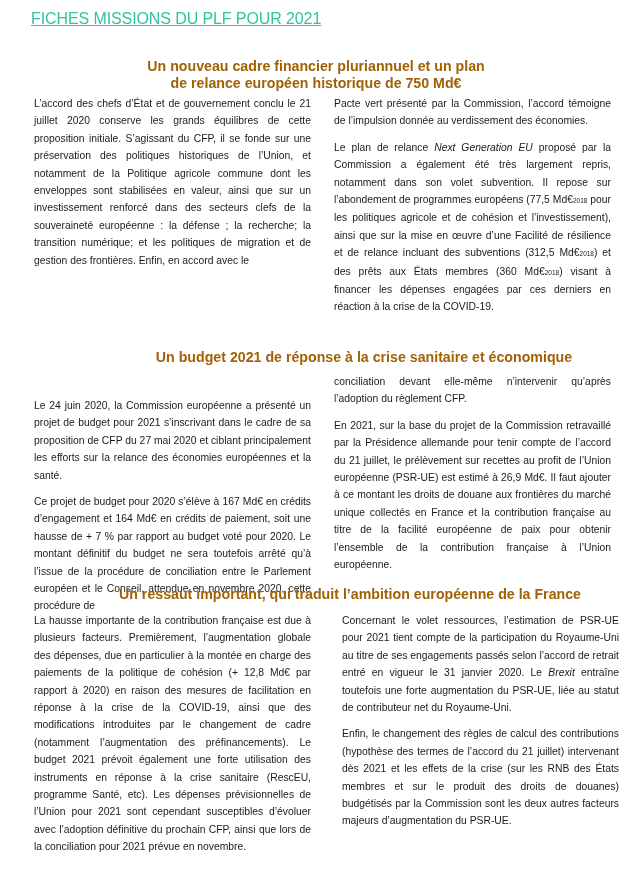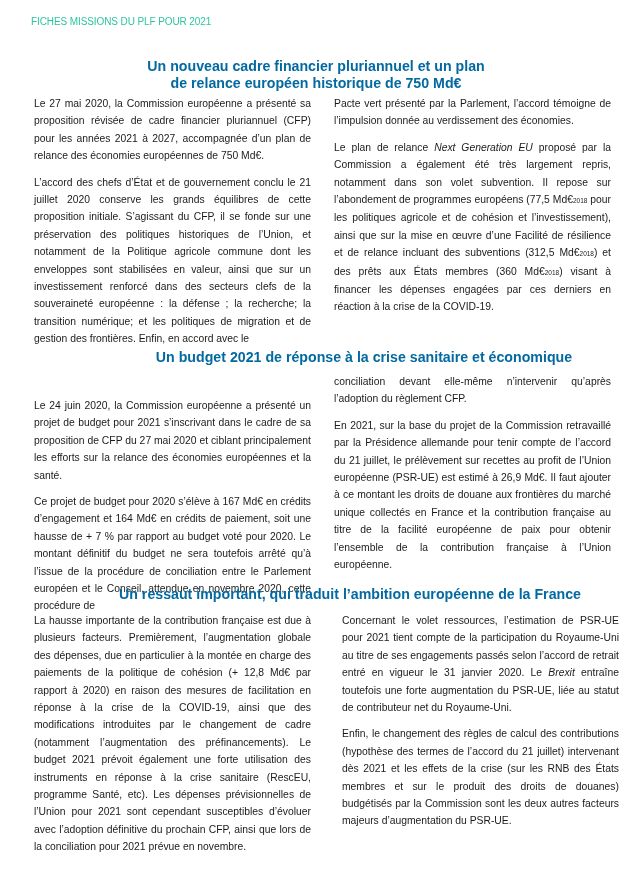--- a/index.html
+++ b/index.html
@@ -1,45 +1,44 @@
 <!DOCTYPE html>
 <html><head>
   <meta charset="utf-8">
   <style>
     html, body { margin: 0; padding: 0; background: #ffffff; }
     body { width: 632px; height: 873px; position: relative; overflow: hidden;
            font-family: "Liberation Sans", sans-serif; color: #1a1a1a; }
-    .running-header { position: absolute; left: 31px; top: 16px; font-size: 10px;
-           color: #2ec4a0; letter-spacing: -0.1px; }
+    .running-header { position: absolute; left: 31px; top: 10px; font-size: 16px;
+           color: #2ec4a0; letter-spacing: -0.1px; text-decoration: underline; }
     .section-title { position: absolute; left: 0; width: 632px; text-align: center;
-           color: #0369a1; font-weight: bold; font-size: 14.2px; line-height: 17px; }
+           color: #a16207; font-weight: bold; font-size: 14.2px; line-height: 17px; }
     .col { position: absolute; width: 277px; font-size: 10.35px; line-height: 17.4px;
            text-align: justify; }
     .col p { margin: 0 0 9px 0; }
     .col-left { left: 34px; }
     .col-right { left: 334px; }
     sub { font-size: 6.5px; vertical-align: baseline; }
   </style>
 </head>
 <body>
 
 <div class="running-header">FICHES MISSIONS DU PLF POUR 2021</div>
 
 <div class="section-title" style="top:58px;">
   <div>Un nouveau cadre financier pluriannuel et un plan</div>
   <div>de relance européen historique de 750 Md€</div>
 </div>
 
 <div class="col col-left" style="top:95px;">
-  <p>Le 27 mai 2020, la Commission européenne a présenté sa proposition révisée de cadre financier pluriannuel (CFP) pour les années 2021 à 2027, accompagnée d’un plan de relance des économies européennes de 750 Md€.</p>
   <p>L’accord des chefs d’État et de gouvernement conclu le 21 juillet 2020 conserve les grands équilibres de cette proposition initiale. S’agissant du CFP, il se fonde sur une préservation des politiques historiques de l’Union, et notamment de la Politique agricole commune dont les enveloppes sont stabilisées en valeur, ainsi que sur un investissement renforcé dans des secteurs clefs de la souveraineté européenne : la défense ; la recherche; la transition numérique; et les politiques de migration et de gestion des frontières. Enfin, en accord avec le</p>
 </div>
 
 <div class="col col-right" style="top:95px;">
-  <p>Pacte vert présenté par la Parlement, l’accord témoigne de l’impulsion donnée au verdissement des économies.</p>
+  <p>Pacte vert présenté par la Commission, l’accord témoigne de l’impulsion donnée au verdissement des économies.</p>
   <p><span>Le plan de relance </span><i>Next Generation EU</i><span> proposé par la Commission a également été très largement repris, notamment dans son volet subvention. Il repose sur l’abondement de programmes européens (77,5 Md€</span><sub>2018</sub><span> pour les politiques agricole et de cohésion et l’investissement), ainsi que sur la mise en œuvre d’une Facilité de résilience et de relance incluant des subventions (312,5 Md€</span><sub>2018</sub><span>) et des prêts aux États membres (360 Md€</span><sub>2018</sub><span>) visant à financer les dépenses engagées par ces derniers en réaction à la crise de la COVID-19.</span></p>
 </div>
 
 <div class="section-title" style="top:349px;margin-left:48px;">Un budget 2021 de réponse à la crise sanitaire et économique</div>
 
 <div class="col col-left" style="top:373px;margin-top:24px;">
   <p>Le 24 juin 2020, la Commission européenne a présenté un projet de budget pour 2021 s’inscrivant dans le cadre de sa proposition de CFP du 27 mai 2020  et ciblant principalement les efforts sur la relance des économies européennes et la santé.</p>
   <p>Ce projet de budget pour 2020 s’élève à 167 Md€ en crédits d’engagement et 164 Md€ en crédits de paiement, soit une hausse de + 7 % par rapport au budget voté pour 2020. Le montant définitif du budget ne sera toutefois arrêté qu’à l’issue de la procédure de conciliation entre le Parlement européen et le Conseil, attendue en novembre 2020, cette procédure de</p>
 </div>
 

